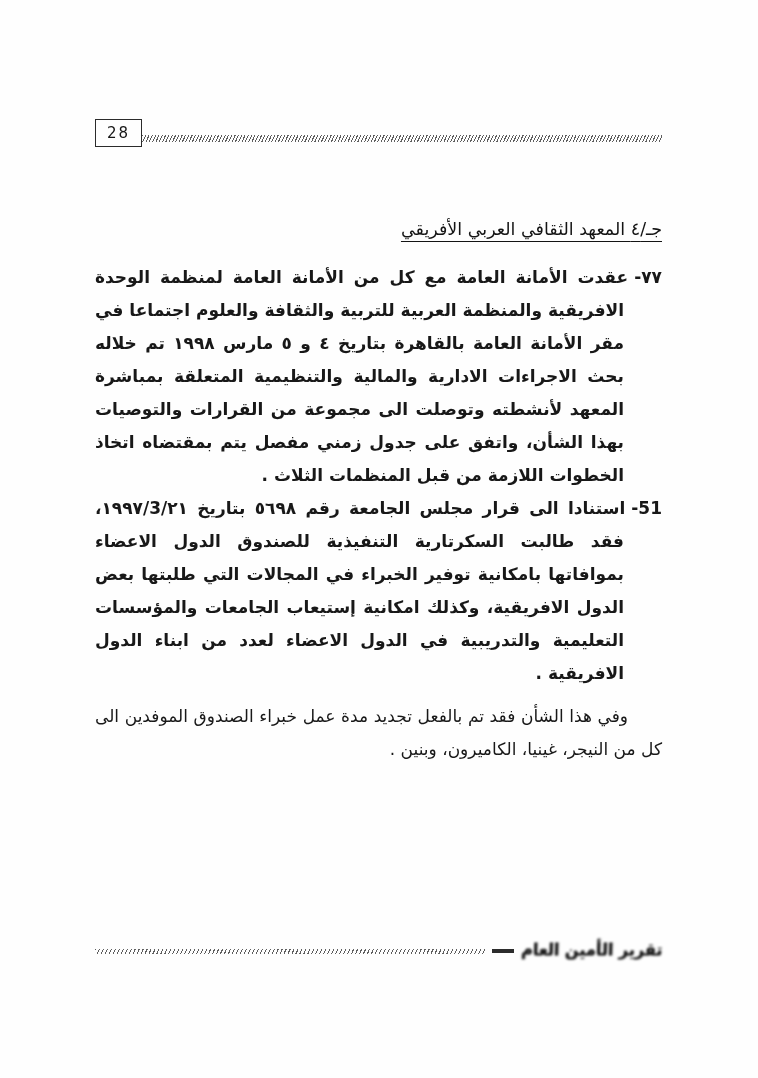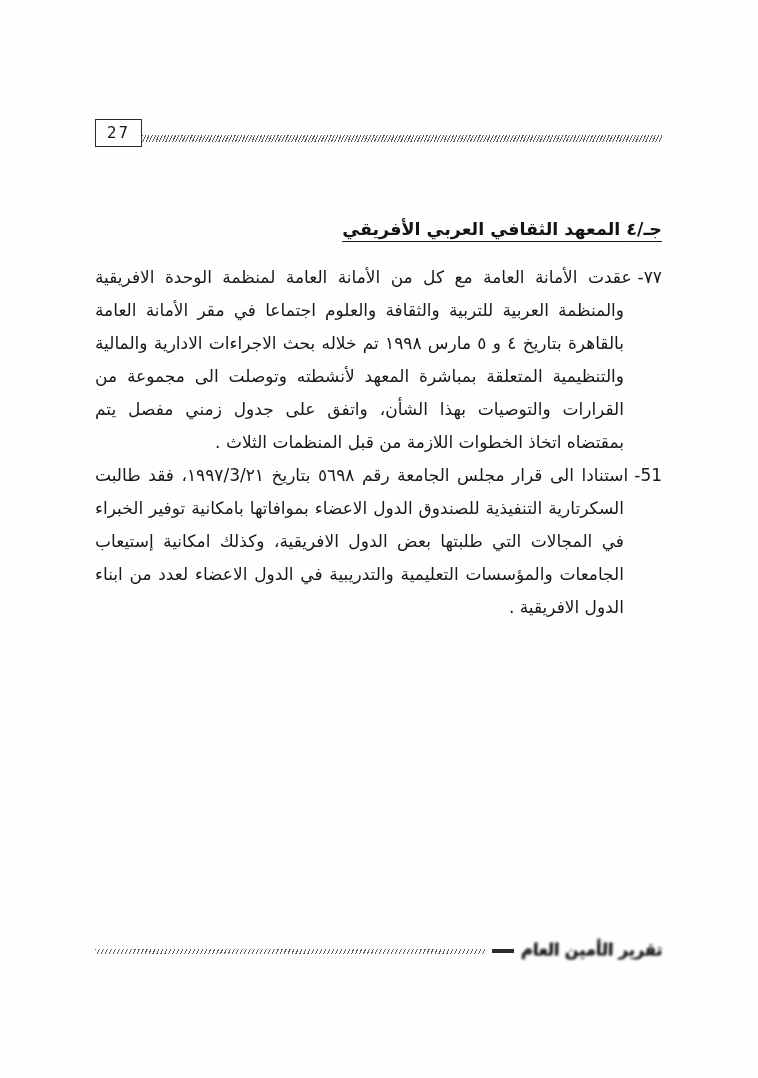--- a/index.html
+++ b/index.html
@@ -50,32 +50,33 @@
     font-size: 17px;
     line-height: 33px;
     text-align: justify;
     color: #181818;
   }
   .para { margin: 0; }
   .para.intro { margin-bottom: 6px; }
 
   .section-heading {
     font-size: 17.5px;
-    font-weight: bold;
+    font-weight: normal;
     text-align: right;
     text-decoration: underline;
     text-decoration-thickness: 1.2px;
     text-underline-offset: 6px;
     margin: 33px 0 15px 0;
     color: #141414;
   }
 
   .para.numbered {
     padding-right: 38px;
     text-indent: -38px;
+    font-weight: bold;
   }
   .item-number {
     display: inline;
     margin-left: 6px;
     white-space: nowrap;
   }
 
   .para.followup {
     margin-top: 10px;
     text-indent: 34px;
@@ -117,34 +118,35 @@
       transparent 1px, transparent 3.6px
     );
   }
 </style>
 </head>
 <body>
 
 <div class="page">
 
   <header class="page-header">
-    <span class="page-number-box">27</span>
+    <span class="page-number-box">28</span>
     <span class="header-rule"></span>
   </header>
 
   <main class="content">
 
 
     <h2 class="section-heading">جـ/٤ المعهد الثقافي العربي الأفريقي</h2>
 
     <p class="para numbered"><span class="item-number">٧٧-</span><span class="item-text">عقدت الأمانة العامة مع كل من الأمانة العامة لمنظمة الوحدة الافريقية والمنظمة العربية للتربية والثقافة والعلوم اجتماعا في مقر الأمانة العامة بالقاهرة بتاريخ ٤ و ٥ مارس ١٩٩٨ تم خلاله بحث الاجراءات الادارية والمالية والتنظيمية المتعلقة بمباشرة المعهد لأنشطته وتوصلت الى مجموعة من القرارات والتوصيات بهذا الشأن، واتفق على جدول زمني مفصل يتم بمقتضاه اتخاذ الخطوات اللازمة من قبل المنظمات الثلاث .</span></p>
 
 
     <p class="para numbered"><span class="item-number">51-</span><span class="item-text">استنادا الى قرار مجلس الجامعة رقم ٥٦٩٨ بتاريخ ١٩٩٧/3/٢١، فقد طالبت السكرتارية التنفيذية للصندوق الدول الاعضاء بموافاتها بامكانية توفير الخبراء في المجالات التي طلبتها بعض الدول الافريقية، وكذلك امكانية إستيعاب الجامعات والمؤسسات التعليمية والتدريبية في الدول الاعضاء لعدد من ابناء الدول الافريقية .</span></p>
 
+    <p class="para followup">وفي هذا الشأن فقد تم بالفعل تجديد مدة عمل خبراء الصندوق الموفدين الى كل من النيجر، غينيا، الكاميرون، وبنين .</p>
 
   </main>
 
   <footer class="page-footer">
     <span class="footer-stamp">تقرير الأمين العام</span>
     <span class="footer-dash"></span>
     <span class="footer-rule"></span>
   </footer>
 
 </div>

